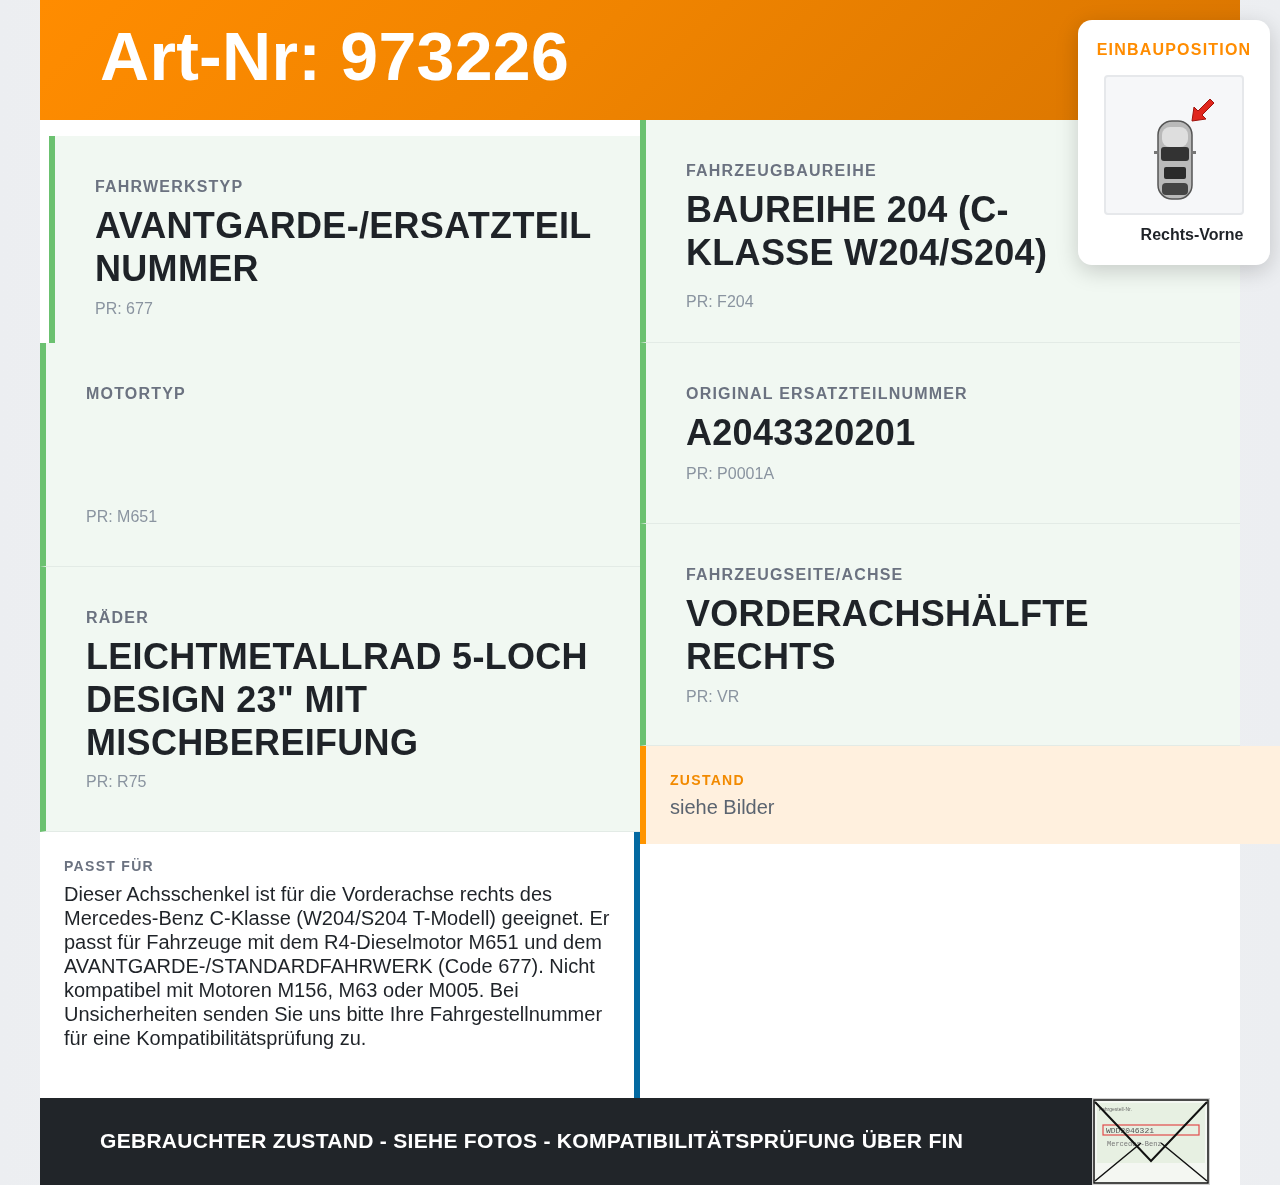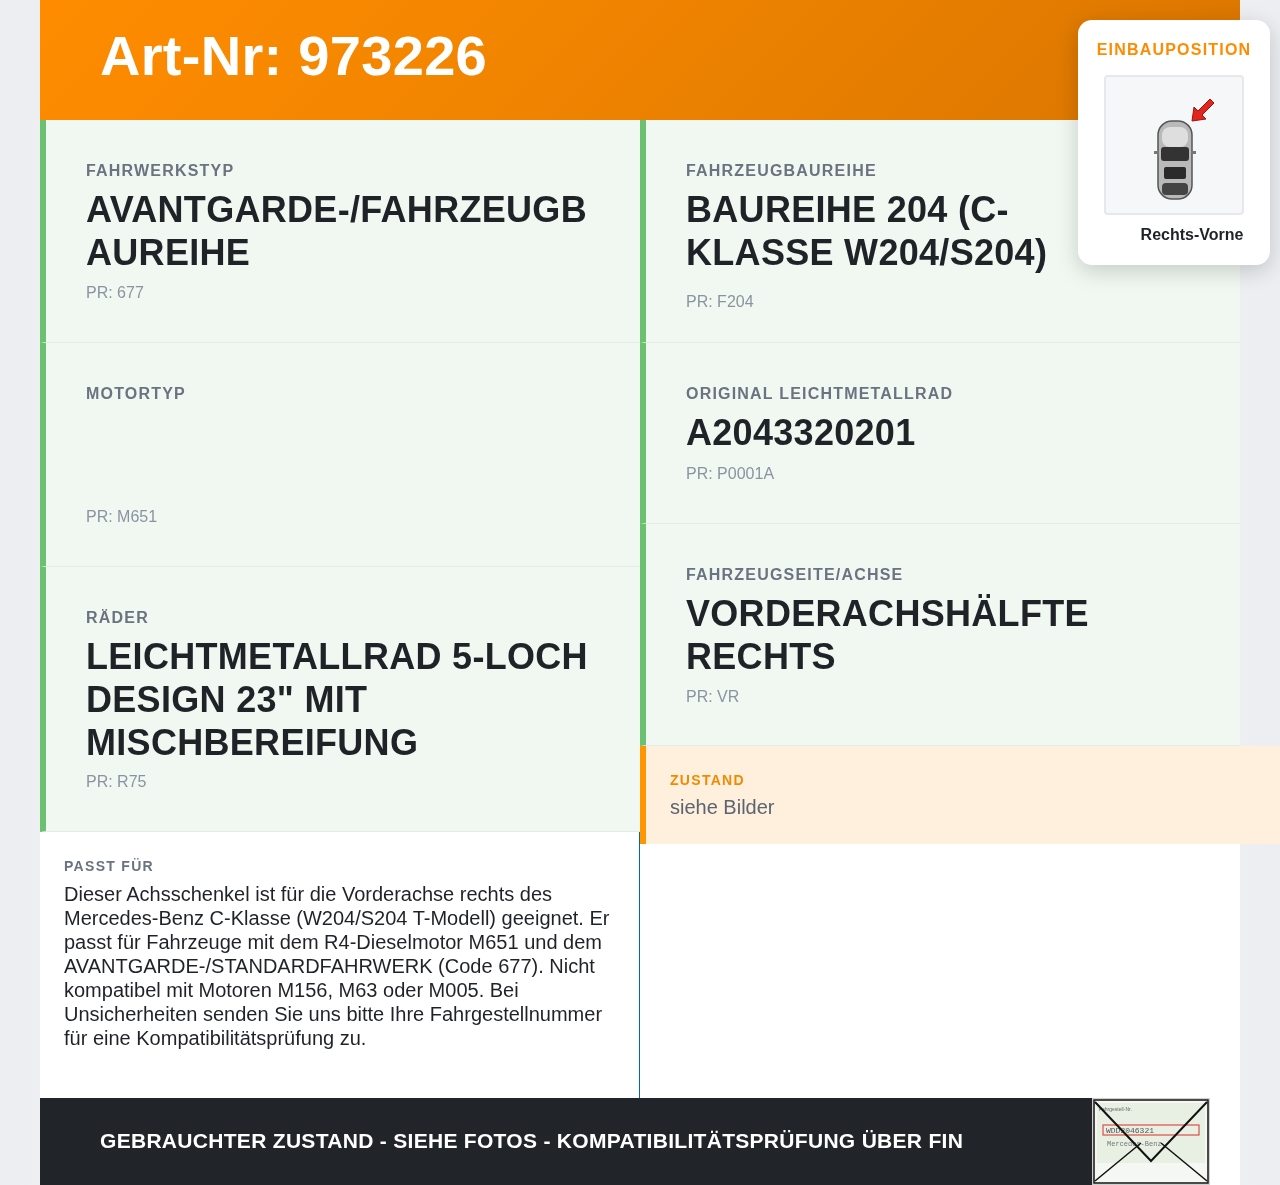--- a/index.html
+++ b/index.html
@@ -12,21 +12,21 @@
   .page {
     position: absolute; left: 40px; top: 0; width: 1200px; height: 1185px;
     background: #ffffff;
   }
   .header {
     position: absolute; left: 0; top: 0; width: 1200px; height: 120px;
     background: linear-gradient(135deg, #ff8c00 0%, #f08400 45%, #d97500 100%);
   }
   .header-title {
     position: absolute; left: 60px; top: 26px;
-    color: #ffffff; font-size: 56px; font-weight: 700; letter-spacing: 0.3px;
+    color: #ffffff; font-size: 68px; font-weight: 700; letter-spacing: 0.3px;
     line-height: 60px;
   }
   .grid {
     position: absolute; left: 0; top: 120px; width: 1200px;
   }
   .col { position: absolute; top: 0; width: 600px; }
   .col-left { left: 0; }
   .col-right { left: 600px; }
   .cell {
     position: absolute; left: 0; width: 600px;
@@ -54,21 +54,21 @@
   .zustand-label {
     position: absolute; left: 24px; top: 26px;
     font-size: 14px; font-weight: 700; color: #f28a00; letter-spacing: 1.3px;
   }
   .zustand-value {
     position: absolute; left: 24px; top: 50px;
     font-size: 20px; color: #5b6470;
   }
   .passt {
     position: absolute; left: 0; top: 832px; width: 600px; height: 266px;
-    background: #ffffff; border-right: 1px solid #0369a1;
+    background: #ffffff; border-right: 6px solid #0369a1;
   }
   .passt-label {
     position: absolute; left: 24px; top: 26px;
     font-size: 14px; font-weight: 700; color: #6b7280; letter-spacing: 1.3px;
   }
   .passt-text {
     position: absolute; left: 24px; top: 50px; width: 560px;
     font-size: 20px; color: #1f2328; line-height: 24px; font-weight: 400;
   }
   .footer {
@@ -106,44 +106,44 @@
 
 <div class="page">
 
   <div class="header">
     <div class="header-title">Art-Nr: 973226</div>
   </div>
 
   <div class="grid">
 
     <div class="col col-left">
-      <div class="cell" style="top:0; height:223px;">
+      <div class="cell" style="top:16px; height:223px;margin-left:9px;">
         <div class="cell-label" style="top:42px;">FAHRWERKSTYP</div>
-        <div class="cell-value" style="top:68px; width:510px; word-break:break-all;">AVANTGARDE-/FAHRZEUGBAUREIHE</div>
+        <div class="cell-value" style="top:68px; width:510px; word-break:break-all;">AVANTGARDE-/ERSATZTEILNUMMER</div>
         <div class="cell-pr" style="top:164px;">PR: 677</div>
       </div>
       <div class="cell" style="top:223px; height:224px;">
         <div class="cell-label" style="top:42px;">MOTORTYP</div>
         <div class="cell-pr" style="top:165px;">PR: M651</div>
       </div>
       <div class="cell" style="top:447px; height:265px;">
         <div class="cell-label" style="top:42px;">RÄDER</div>
         <div class="cell-value" style="top:68px; width:510px;">LEICHTMETALLRAD 5-LOCH DESIGN 23" MIT MISCHBEREIFUNG</div>
         <div class="cell-pr" style="top:206px;">PR: R75</div>
       </div>
     </div>
 
     <div class="col col-right">
       <div class="cell" style="top:0; height:223px;">
         <div class="cell-label" style="top:42px;">FAHRZEUGBAUREIHE</div>
         <div class="cell-value" style="top:68px; width:440px;">BAUREIHE 204 (C-KLASSE W204/S204)</div>
         <div class="cell-pr" style="top:164px;margin-top:9px;">PR: F204</div>
       </div>
       <div class="cell" style="top:223px; height:181px;">
-        <div class="cell-label" style="top:42px;">ORIGINAL LEICHTMETALLRAD</div>
+        <div class="cell-label" style="top:42px;">ORIGINAL ERSATZTEILNUMMER</div>
         <div class="cell-value" style="top:68px;">A2043320201</div>
         <div class="cell-pr" style="top:122px;">PR: P0001A</div>
       </div>
       <div class="cell" style="top:404px; height:222px;">
         <div class="cell-label" style="top:42px;">FAHRZEUGSEITE/ACHSE</div>
         <div class="cell-value" style="top:68px; width:420px;">VORDERACHSHÄLFTE RECHTS</div>
         <div class="cell-pr" style="top:164px;">PR: VR</div>
       </div>
     </div>
   </div>

